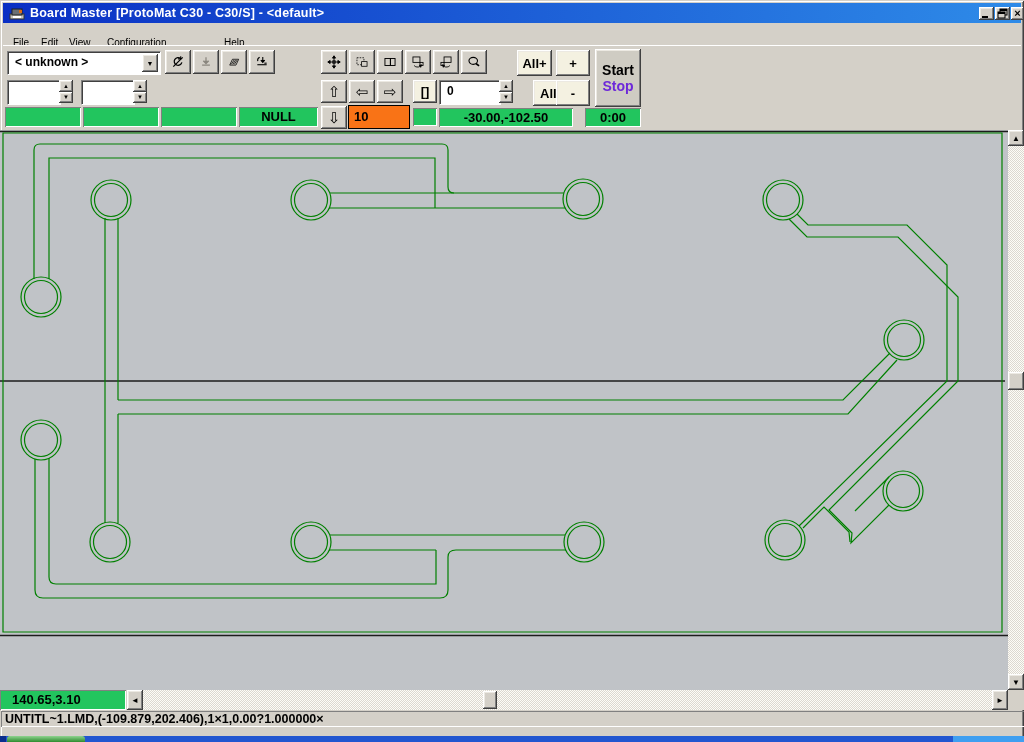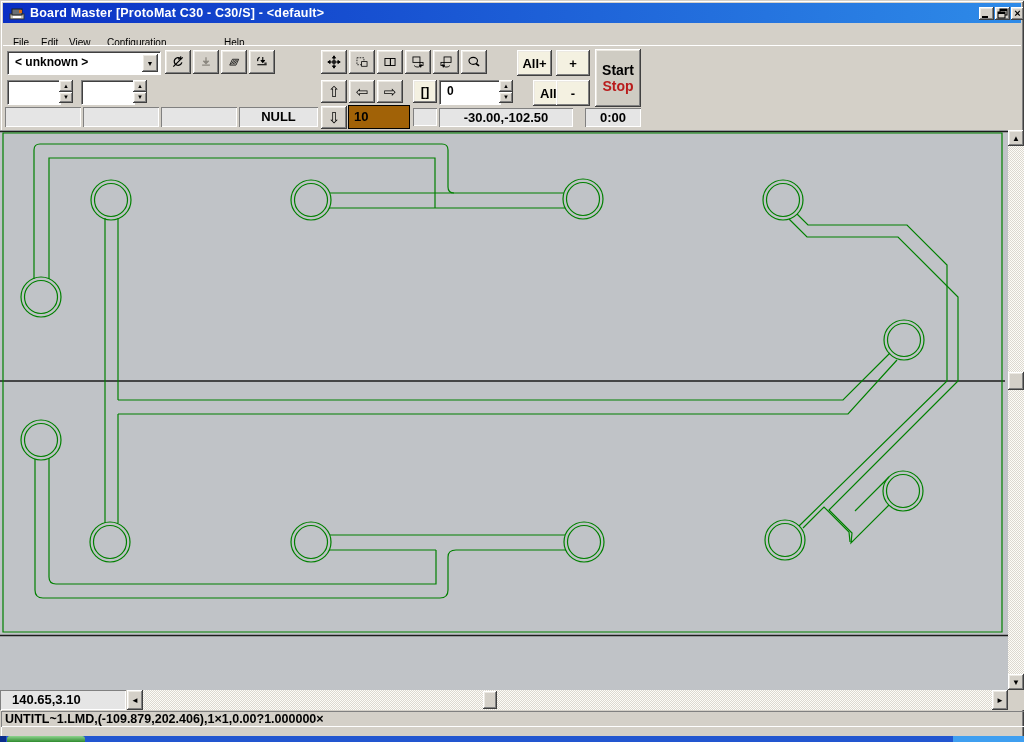--- a/index.html
+++ b/index.html
@@ -20,26 +20,26 @@
   .menu-item{position:absolute;top:12px;font-size:10px;color:#000;padding:1px 2px;}
   
   #toolbar{left:3px;top:45px;width:1018px;height:85px;background:#d4d0c8;border-top:1px solid #fff;}
   .tbtn{position:absolute;width:26px;height:24px;display:flex;align-items:center;justify-content:center;}
   .combo-field{background:#fff;border:1px solid;border-color:#808080 #fff #fff #808080;box-shadow:inset 1px 1px 0 #404040;}
   .combo-text{position:absolute;left:7px;top:3px;font-size:12px;font-weight:bold;white-space:nowrap;}
   .drop-btn{position:absolute;right:2px;top:2px;bottom:2px;width:16px;display:flex;align-items:center;justify-content:center;font-size:7px;}
   .spin{position:absolute;width:14px;}
   .spin div{position:absolute;left:0;width:14px;height:50%;display:flex;align-items:center;justify-content:center;font-size:6px;}
   .spin .up{top:0;} .spin .dn{bottom:0;}
-  .cell{position:absolute;box-shadow:inset 1px 1px 0 #808080, inset -1px -1px 0 #fff;background:#e5e5e5;
+  .cell{position:absolute;box-shadow:inset 1px 1px 0 #808080, inset -1px -1px 0 #fff;background:#22c55e;
         font-size:13px;font-weight:bold;text-align:center;color:#000;}
   .navbtn{font-size:15px;font-weight:normal;color:#000;}
   .actbtn{position:absolute;font-size:13px;font-weight:bold;display:flex;align-items:center;justify-content:center;color:#000;}
   #btn-start{flex-direction:column;font-size:14px;}
-  #btn-start .stop{color:#b91c1c;}
+  #btn-start .stop{color:#6d28d9;}
   
   #canvas{left:0;top:130px;width:1008px;height:560px;background:#c0c3c7;}
   
   .sb-btn{display:flex;align-items:center;justify-content:center;font-size:8px;color:#000;}
   .sb-track{background-color:#dcd8d0;background-image:linear-gradient(45deg,#fdfcf7 25%,transparent 25%,transparent 75%,#fdfcf7 75%),linear-gradient(45deg,#fdfcf7 25%,transparent 25%,transparent 75%,#fdfcf7 75%);background-size:2px 2px;background-position:0 0,1px 1px;}
   
   #status-info{left:1px;top:711px;width:1021px;height:16px;font-size:12.5px;font-weight:bold;line-height:16px;padding-left:4px;white-space:nowrap;}
   #taskbar{left:0;top:736px;width:1024px;height:6px;background:#2256d0;}
   svg{display:block;}
 </style>
@@ -205,21 +205,21 @@
     <div class="abs spin" style="left:496px;top:34px;height:23px;">
       <div class="up raised">▲</div>
       <div class="dn raised">▼</div>
     </div>
 
     <div class="cell" style="left:2px;top:61px;width:76px;height:20px;"></div>
     <div class="cell" style="left:80px;top:61px;width:76px;height:20px;"></div>
     <div class="cell" style="left:158px;top:61px;width:76px;height:20px;"></div>
     <div class="cell" style="left:236px;top:61px;width:79px;height:20px;line-height:20px;">NULL</div>
     <button class="tbtn raised navbtn" style="left:318px;top:60px;height:23px;border:0;">⇩</button>
-    <div class="abs" style="left:345px;top:59px;width:62px;height:24px;background:#a16207;border:1px solid #000;font-size:13px;font-weight:bold;line-height:22px;padding-left:5px;box-sizing:border-box;">10</div>
+    <div class="abs" style="left:345px;top:59px;width:62px;height:24px;background:#f97316;border:1px solid #000;font-size:13px;font-weight:bold;line-height:22px;padding-left:5px;box-sizing:border-box;">10</div>
     <div class="cell" style="left:410px;top:62px;width:24px;height:18px;"></div>
     <div class="cell" style="left:436px;top:62px;width:134px;height:19px;line-height:19px;">-30.00,-102.50</div>
     <div class="cell" style="left:582px;top:62px;width:56px;height:19px;line-height:19px;">0:00</div>
   </div>
 
   <div id="canvas" class="abs">
     <svg id="pcb-svg" width="1008" height="560" viewBox="0 130 1008 560">
         <path d="M0,131.5 H1008" stroke="#1c1c1c" stroke-width="1.4" fill="none"></path>
         <path d="M0,381 H1005" stroke="#1c1c1c" stroke-width="1.4" fill="none"></path>
         <path d="M0,635.5 H1008" stroke="#1c1c1c" stroke-width="1.4" fill="none"></path>

